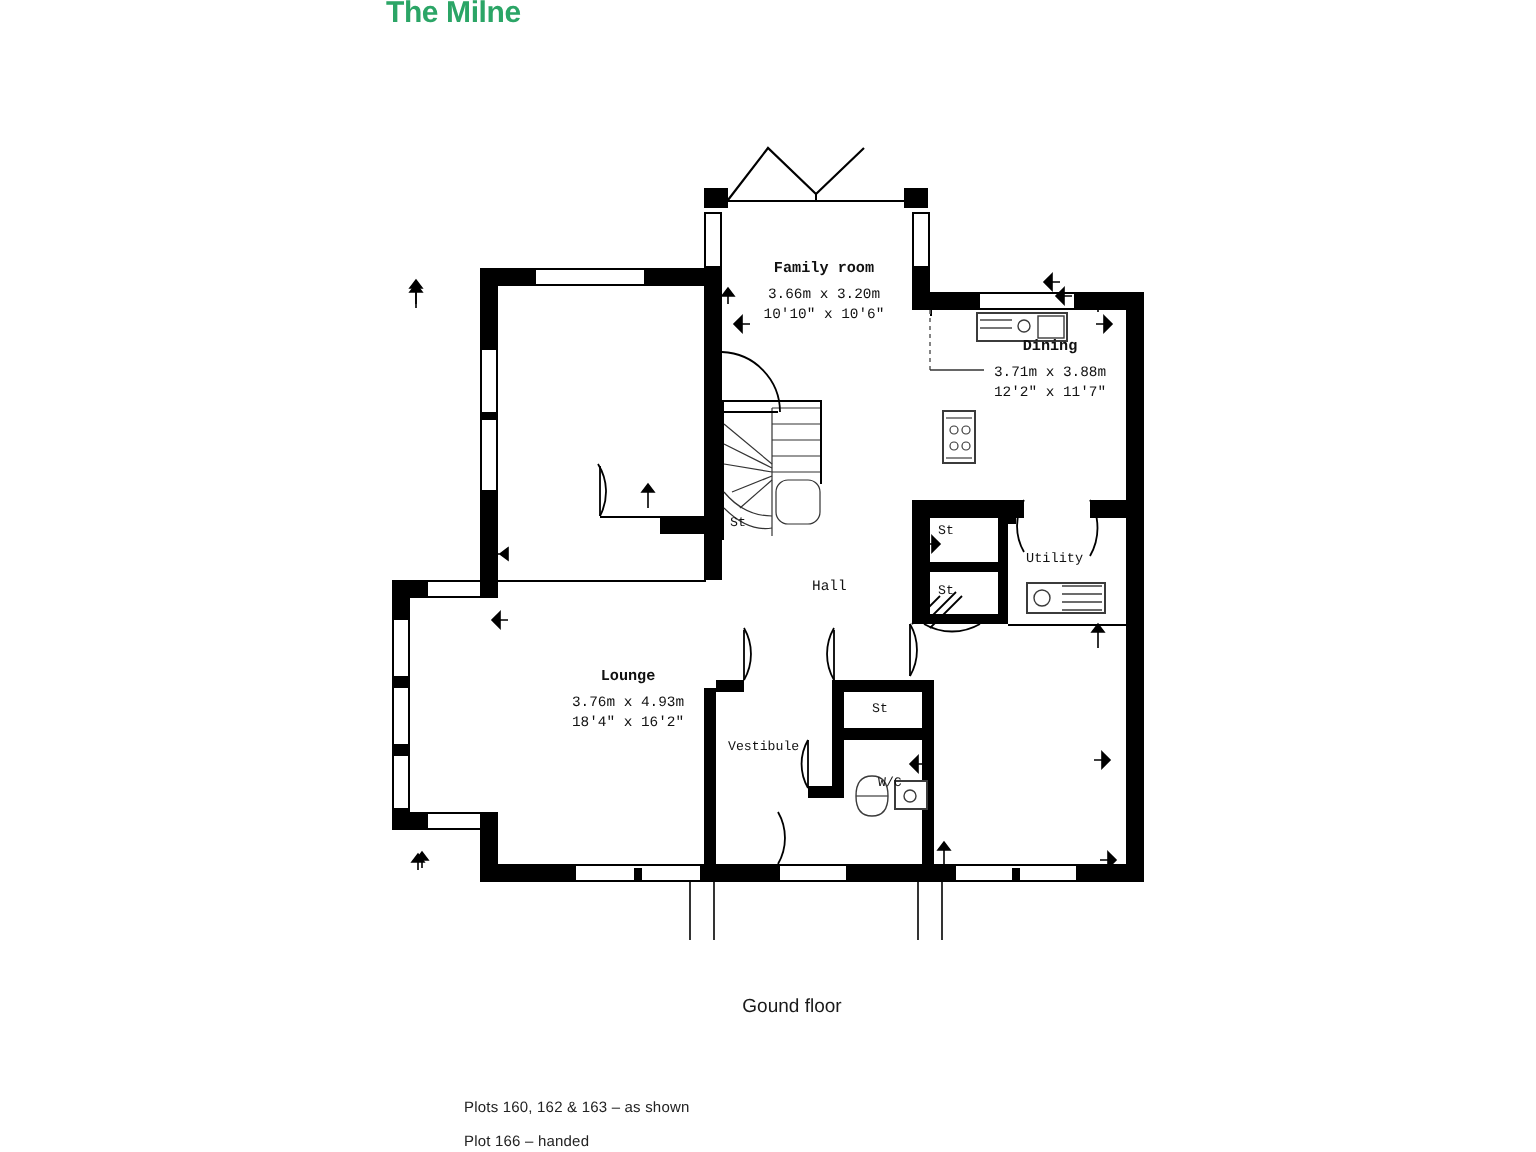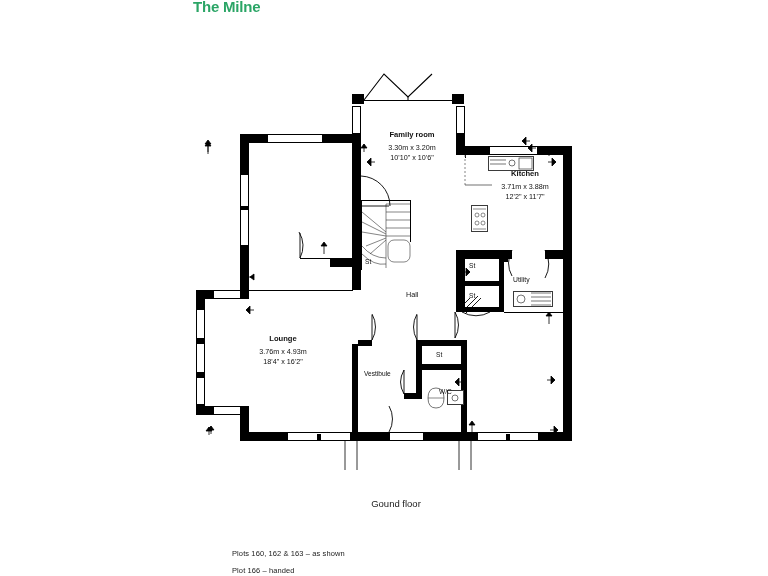--- a/index.html
+++ b/index.html
@@ -19,21 +19,21 @@
     position:absolute;left:0;top:498px;width:768px;
     text-align:center;font-size:9.5px;color:#1a1a1a;padding-left:12px;
   }
   .note{
     position:absolute;left:193px;font-size:7.5px;color:#222;letter-spacing:0.1px;margin-left:39px;
   }
   .note.n1{top:549px;}
   .note.n2{top:566px;}
 
   
-  .plan{position:absolute;left:0;top:0;width:676px;height:576px;}
+  .plan{position:absolute;left:0;top:0;width:676px;height:576px;font-family:Liberation Mono, monospace;}
   .wall{position:absolute;background:#000;}
   .thin{position:absolute;background:#000;}
   
   .win{position:absolute;background:#fff;border:1px solid #000;box-sizing:border-box;}
   .winH{height:9px;}
   .winV{width:9px;}
   .lbl{
     position:absolute;text-align:center;font-size:7.6px;line-height:10.5px;
     color:#111;white-space:nowrap;
   }
@@ -272,32 +272,32 @@
         <path d="M461,160 l8,0 M465,156 l4,4 l-4,4 z" transform="translate(87,2)"></path>
         <path d="M254,310 l-8,0 M250,306 l-4,4 l4,4 z"></path>
         <path d="M324,435 l0,0"></path>
         <path d="M550,430 l8,0 M554,426 l4,4 l-4,4 z"></path>
         <path d="M288,300 l0,-8 M285,296 l3,-4 l3,4 z" transform="translate(-77,134)"></path>
       </g>
     </svg>
 
     <div class="lbl" style="left:366px;top:130px;width:92px;">
       <span class="nm">Family room</span>
-      <span class="dm">3.30m x 3.20m</span>
+      <span class="dm">3.66m x 3.20m</span>
       <span class="dm">10'10" x 10'6"</span>
     </div>
 
     <div class="lbl" style="left:479px;top:169px;width:92px;">
-      <span class="nm">Kitchen</span>
+      <span class="nm">Dining</span>
       <span class="dm">3.71m x 3.88m</span>
       <span class="dm">12'2" x 11'7"</span>
     </div>
 
 
-    <div class="lbl" style="left:237px;top:334px;width:92px;">
+    <div class="lbl" style="left:268px;top:334px;width:92px;">
       <span class="nm">Lounge</span>
       <span class="dm">3.76m x 4.93m</span>
       <span class="dm">18'4" x 16'2"</span>
     </div>
 
 
     <div class="lbl-sm" style="left:365px;top:258px;">St</div>
     <div class="lbl-sm" style="left:469px;top:262px;">St</div>
     <div class="lbl-sm" style="left:469px;top:292px;">St</div>
     <div class="lbl-sm" style="left:436px;top:351px;">St</div>

